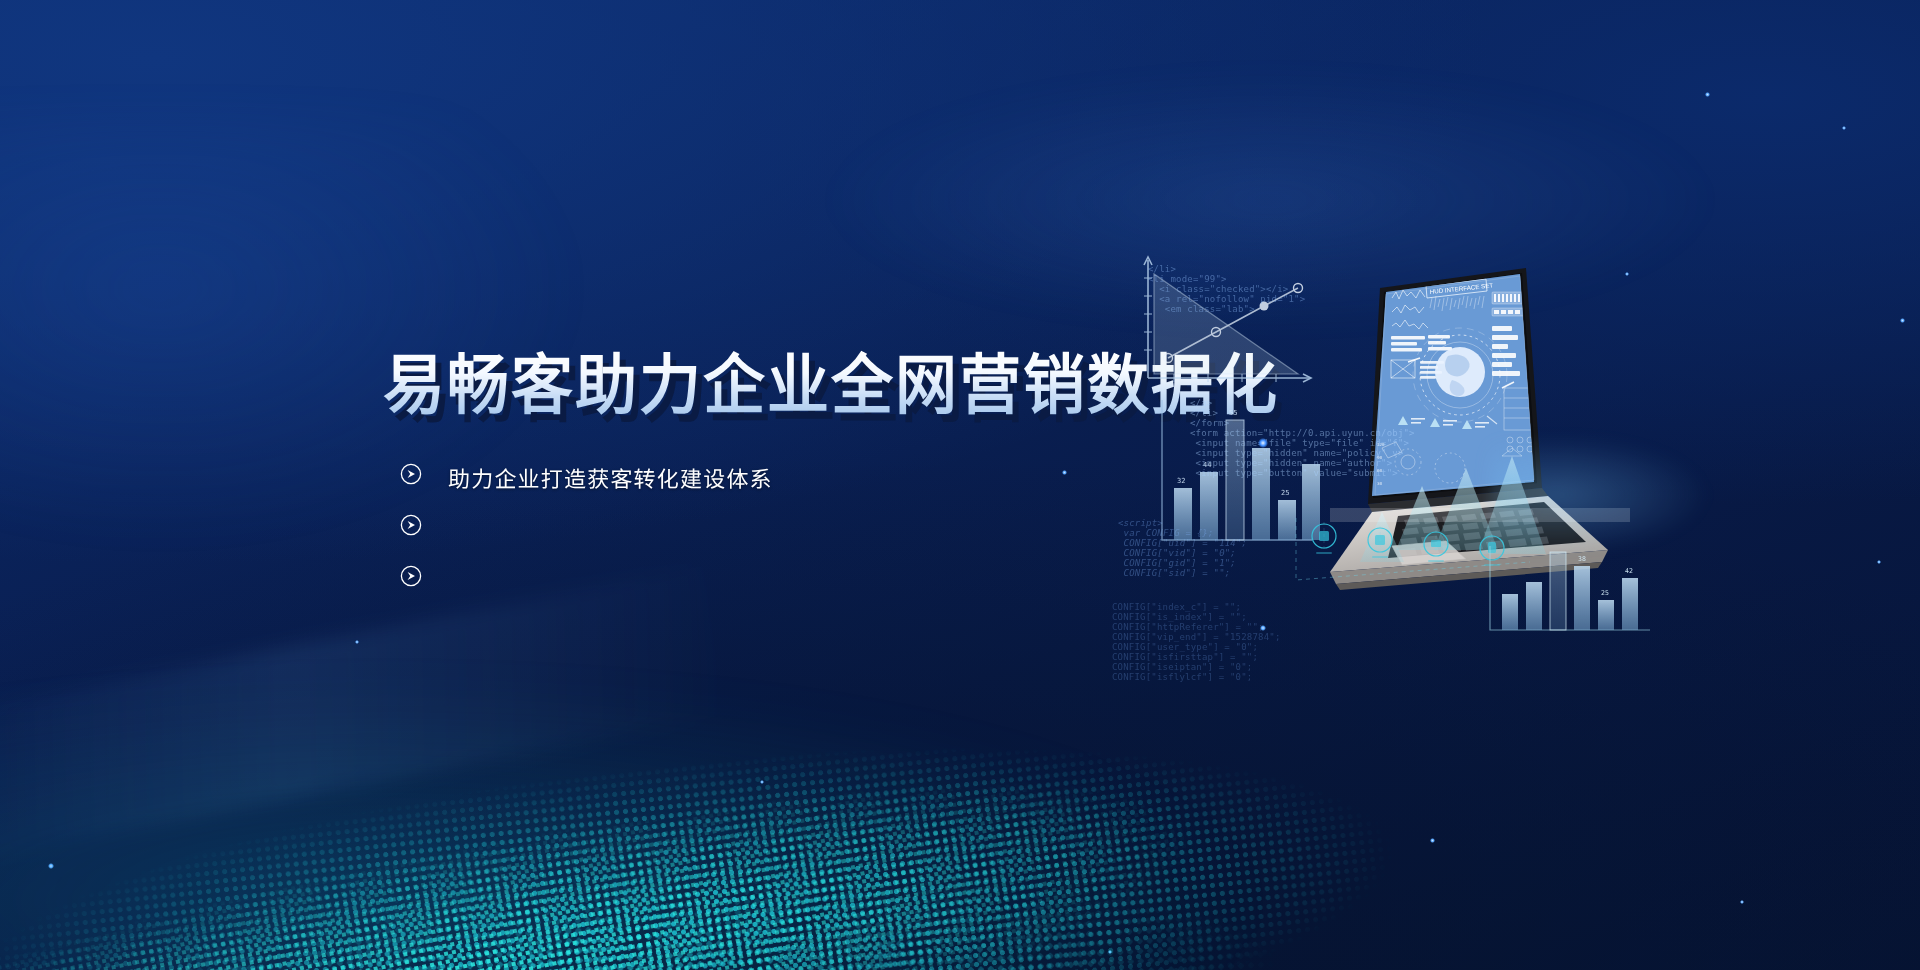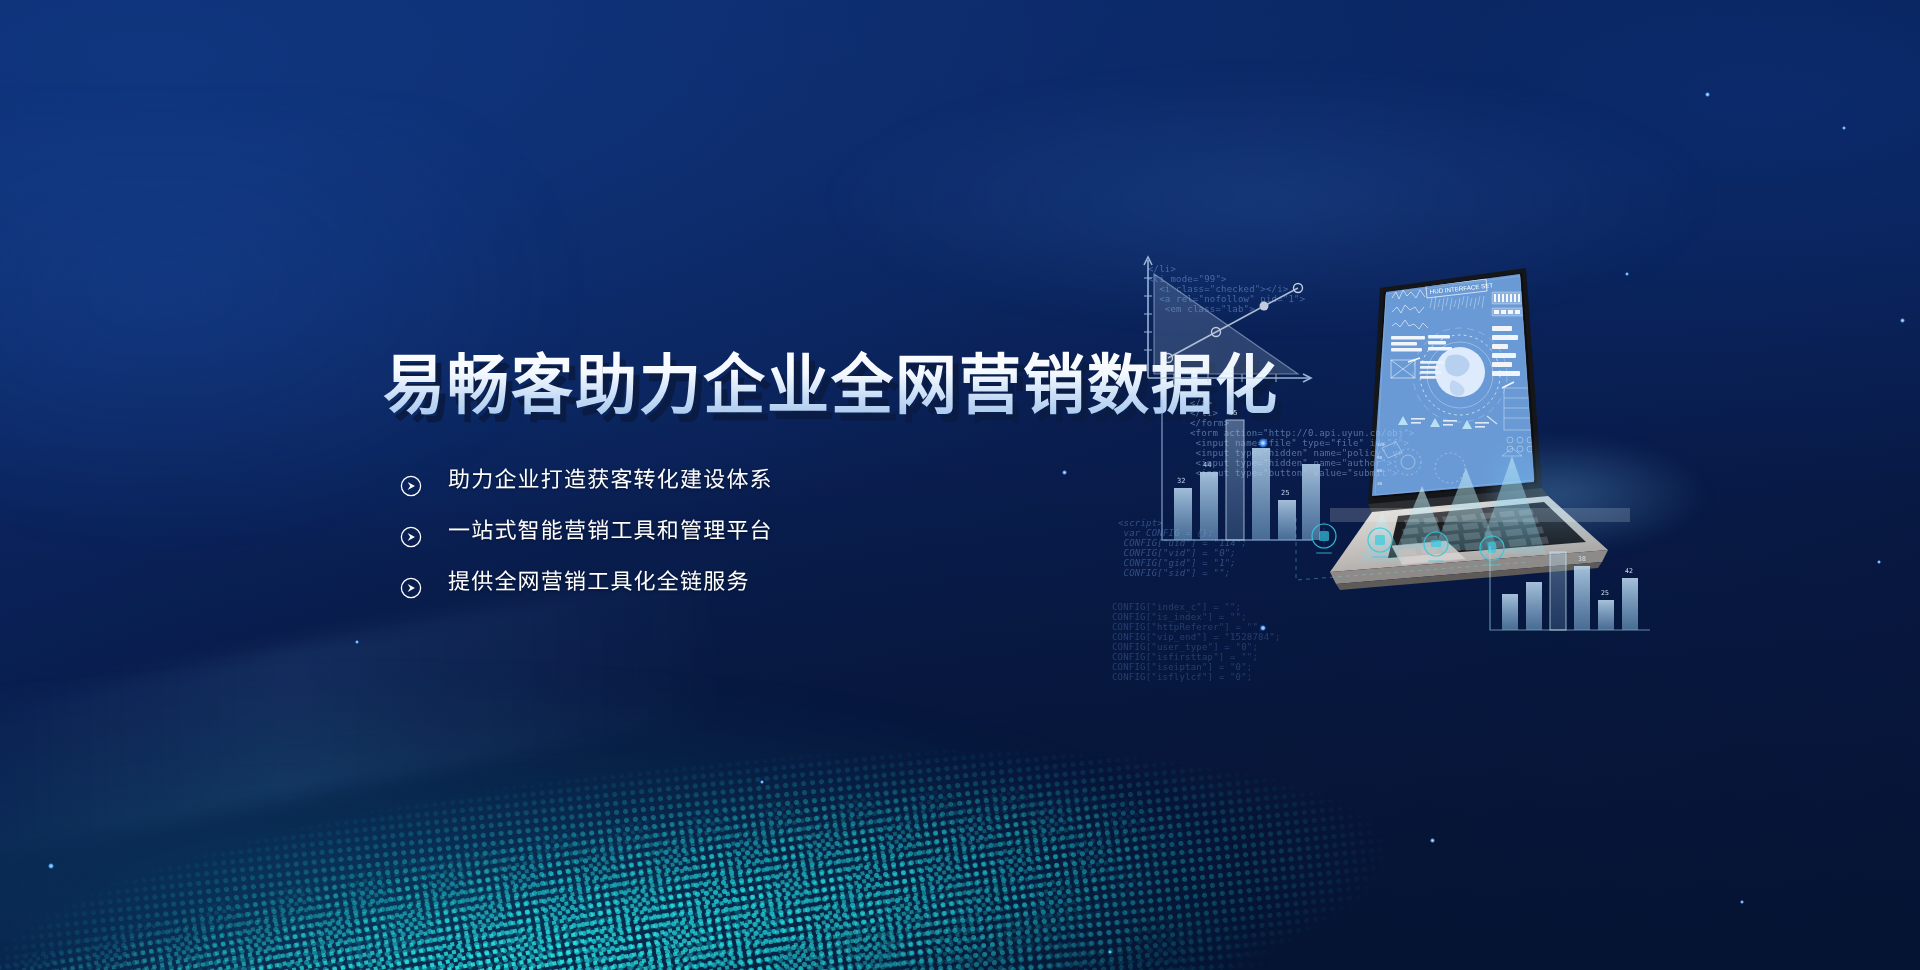--- a/index.html
+++ b/index.html
@@ -80,21 +80,21 @@
   }
   .headline .face{
     position:relative;z-index:2;
     background:linear-gradient(180deg,#ffffff 0%,#f4f9ff 34%,#c8ddf6 64%,#9dc2ea 100%);
     -webkit-background-clip:text;background-clip:text;
     color:transparent;-webkit-text-fill-color:transparent;
   }
 
   
   .bullets{position:absolute;left:400px;top:463px;}
-  .bullet{display:flex;align-items:flex-end;height:34px;margin-bottom:17px;}
+  .bullet{display:flex;align-items:flex-start;height:34px;margin-bottom:17px;}
   .bullet:last-child{margin-bottom:0;}
   .bullet .b-icon{width:22px;height:22px;flex:0 0 22px;margin-right:26px;}
   .bullet .b-text{
     color:#ffffff;font-size:22px;line-height:34px;letter-spacing:1.2px;
     text-shadow:0 1px 3px rgba(0,0,0,.45);
     white-space:nowrap;
   }
 
   
   .illus{position:absolute;left:1130px;top:250px;width:560px;height:420px;}
@@ -157,31 +157,29 @@
       <span class="b-text">助力企业打造获客转化建设体系</span>
     </div>
 
     <div class="bullet">
       <span class="b-icon">
         <svg viewBox="0 0 22 22" width="22" height="22" aria-hidden="true">
           <circle cx="11" cy="11" r="9.6" fill="none" stroke="#ffffff" stroke-width="1.3"></circle>
           <path d="M7.6 6.9 L15 11 L7.6 15.1 L10.2 11 Z" fill="#ffffff"></path>
         </svg>
       </span>
-      <span class="b-text">一站式智能营销工具和管理平台</span>
     </div>
 
     <div class="bullet">
       <span class="b-icon">
         <svg viewBox="0 0 22 22" width="22" height="22" aria-hidden="true">
           <circle cx="11" cy="11" r="9.6" fill="none" stroke="#ffffff" stroke-width="1.3"></circle>
           <path d="M7.6 6.9 L15 11 L7.6 15.1 L10.2 11 Z" fill="#ffffff"></path>
         </svg>
       </span>
-      <span class="b-text">提供全网营销工具化全链服务</span>
     </div>
 
   </div>
 
   <div class="illus">
 
     <div class="code c-top">&lt;/li&gt;
 &lt;li mode="99"&gt;
   &lt;i class="checked"&gt;&lt;/i&gt;
   &lt;a rel="nofollow" pid="1"&gt;

